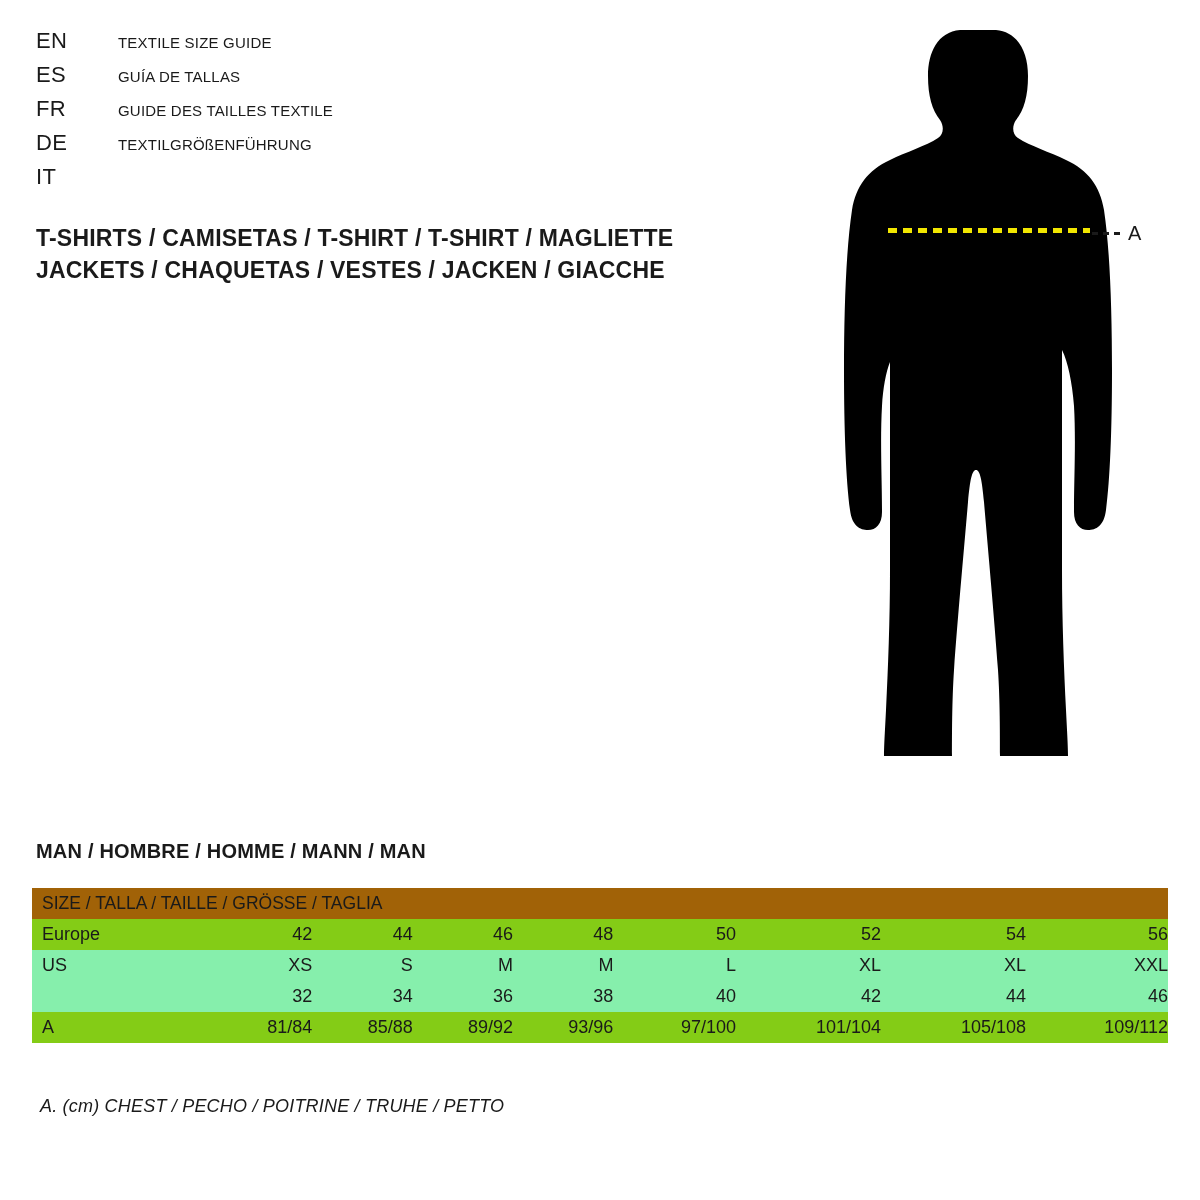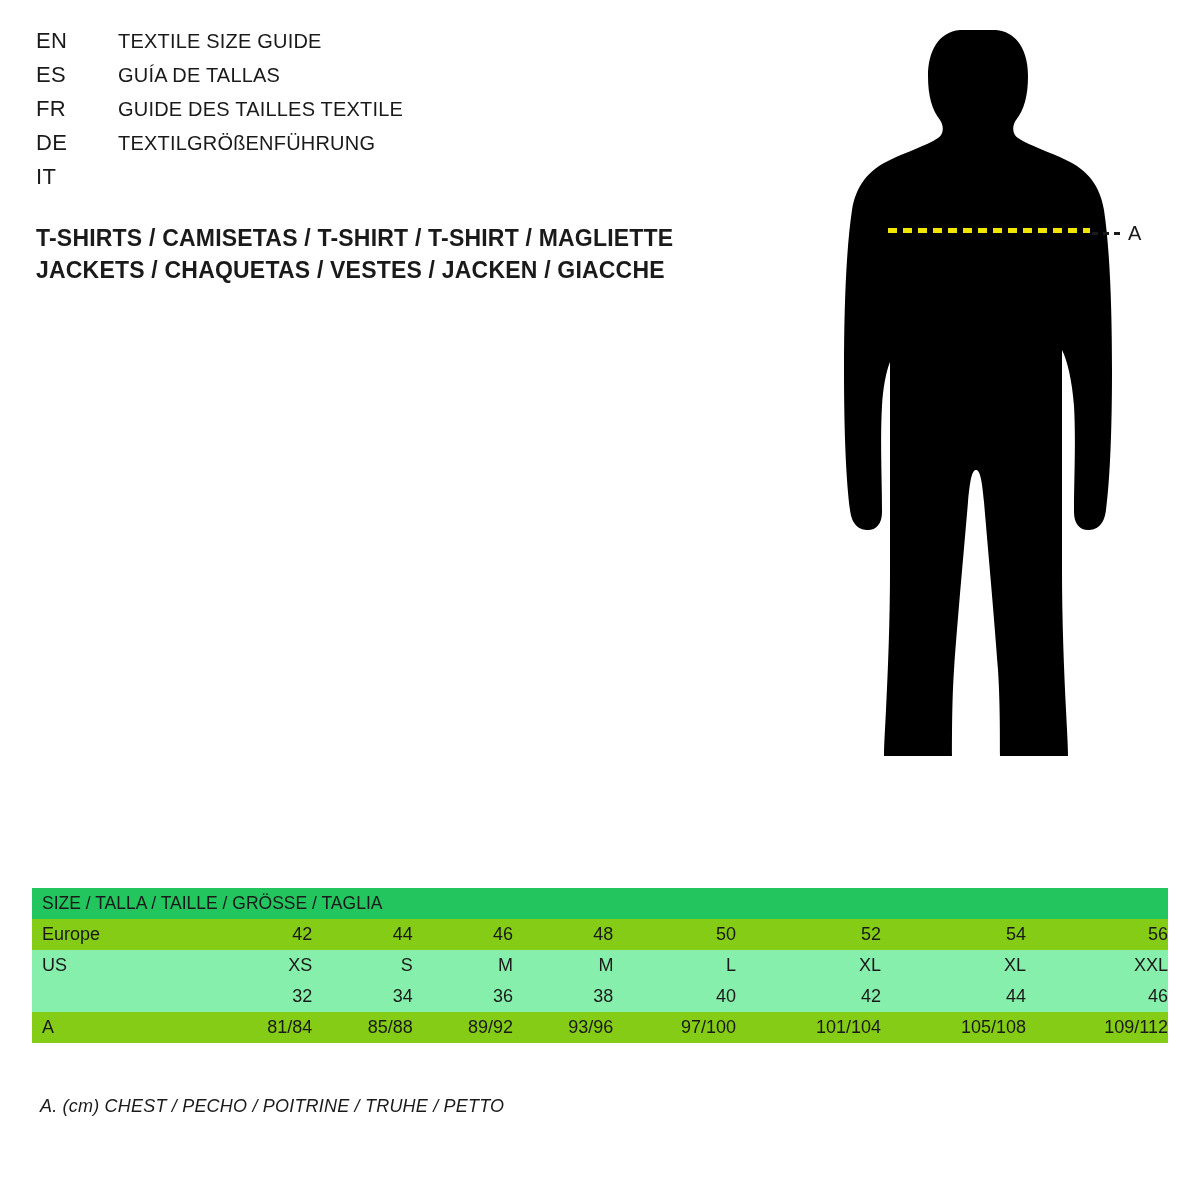--- a/index.html
+++ b/index.html
@@ -33,21 +33,21 @@
     align-items: baseline;
     height: 34px;
   }
   .lang-code {
     width: 82px;
     font-size: 22px;
     letter-spacing: 0.3px;
     color: #1a1a1a;
   }
   .lang-text {
-    font-size: 20px;
+    font-size: 15px;
     letter-spacing: 0.2px;
     color: #1a1a1a;
     white-space: nowrap;
   }
 
   
   .cat-block {
     position: absolute;
     left: 36px;
     top: 222px;
@@ -107,21 +107,21 @@
     border-collapse: collapse;
     font-size: 18px;
     color: #1a1a1a;
   }
   table.size-table td {
     padding: 0;
     height: 31px;
     vertical-align: middle;
   }
   .hdr-row td {
-    background: #22c55e;
+    background: #a16207;
     font-size: 17.5px;
     height: 30px;
   }
   .row-light td { background: #86efac; }
   .row-white td { background: #84cc16; }
   .col-label {
     width: 170px;
     padding-left: 10px !important;
     text-align: left;
   }
@@ -210,20 +210,21 @@
         C202,124 202,116 206,110
         C214,100 218,86 218,66
         C218,42 208,22 186,20
         Z" transform="translate(-10,0) scale(1.0)"></path>
     </svg>
   </div>
   <div style="position:absolute;left:888px;top:228px;width:202px;height:5px;background:repeating-linear-gradient(to right,#f2e600 0 9px, transparent 9px 15px);"></div>
   <div class="measure-dashes"></div>
   <div class="measure-label">A</div>
 
+  <div class="man-title">MAN / HOMBRE / HOMME / MANN / MAN</div>
 
   <table class="size-table">
     <tbody>
       <tr class="hdr-row">
         <td class="col-label" colspan="9">SIZE / TALLA / TAILLE / GRÖSSE / TAGLIA</td>
       </tr>
       <tr class="row-white">
         <td class="col-label">Europe</td>
         <td class="val">42</td>
         <td class="val">44</td>

